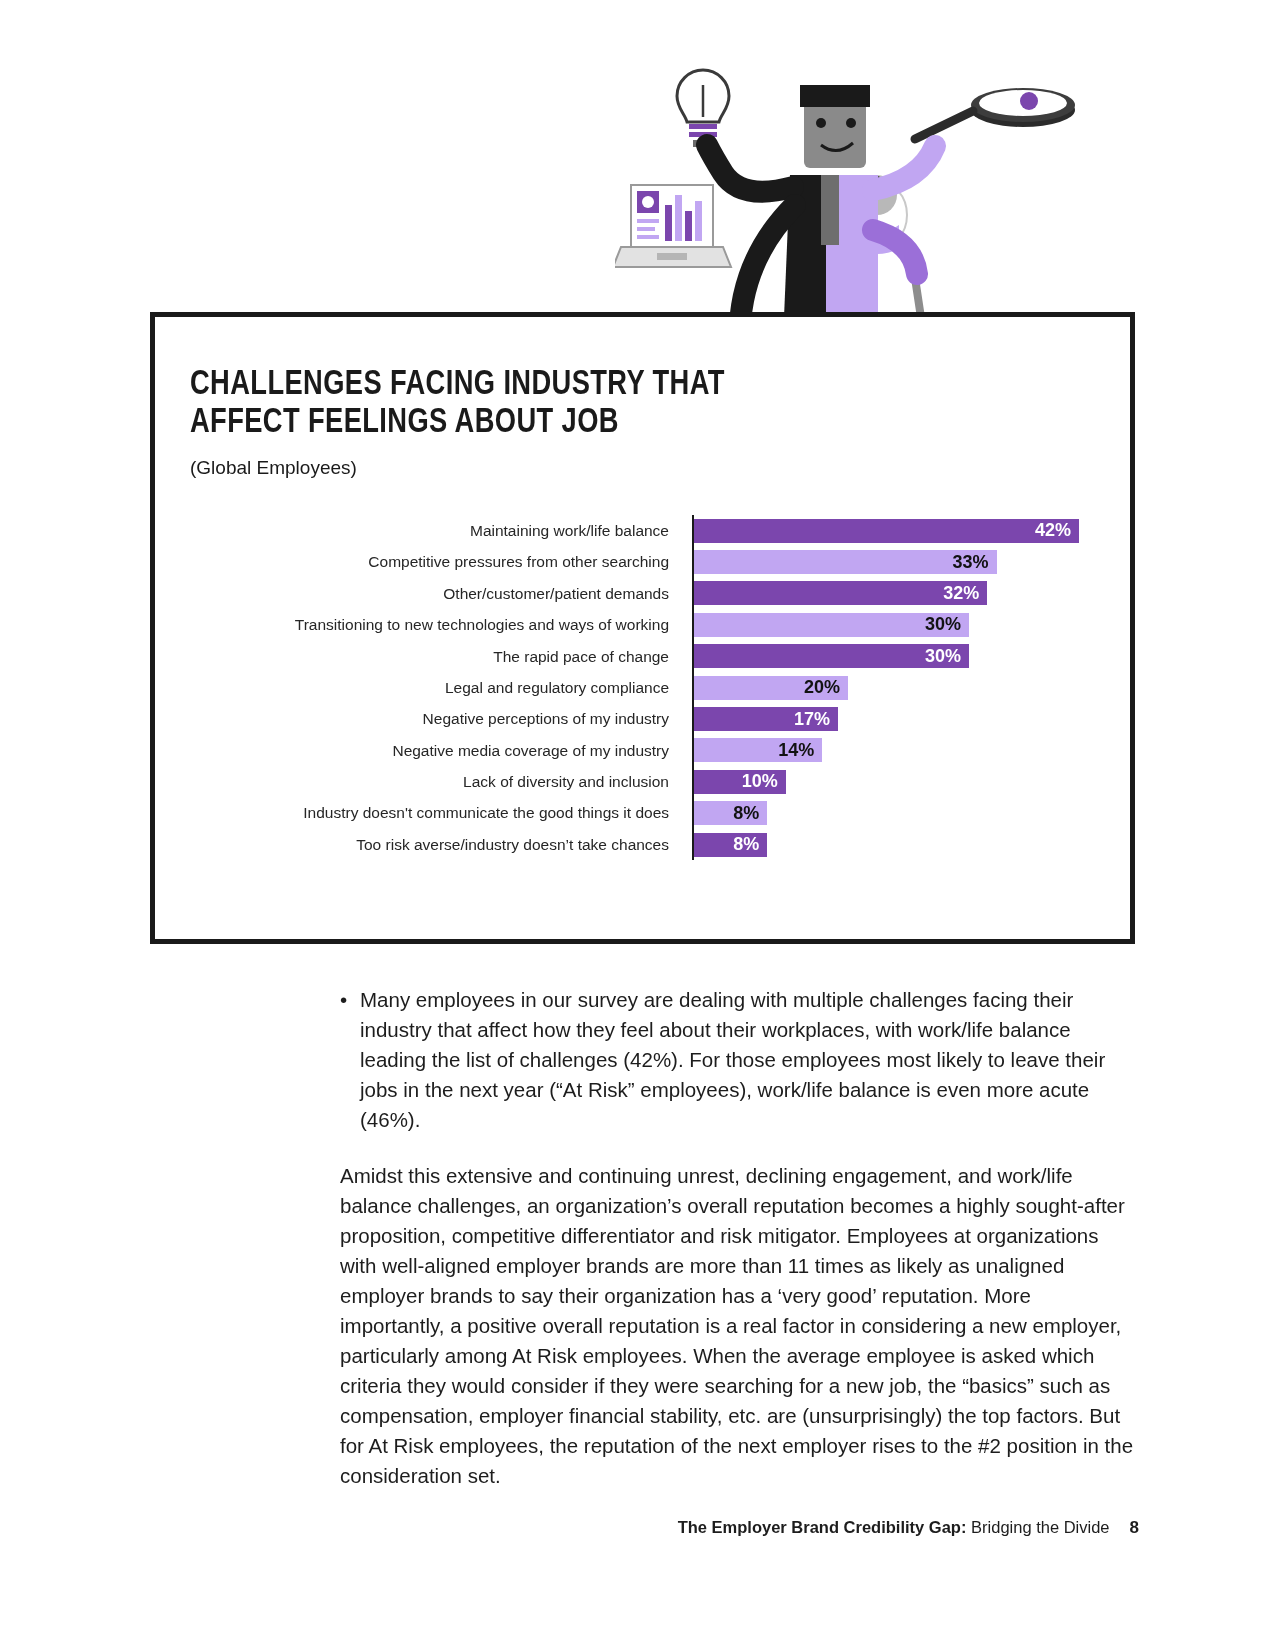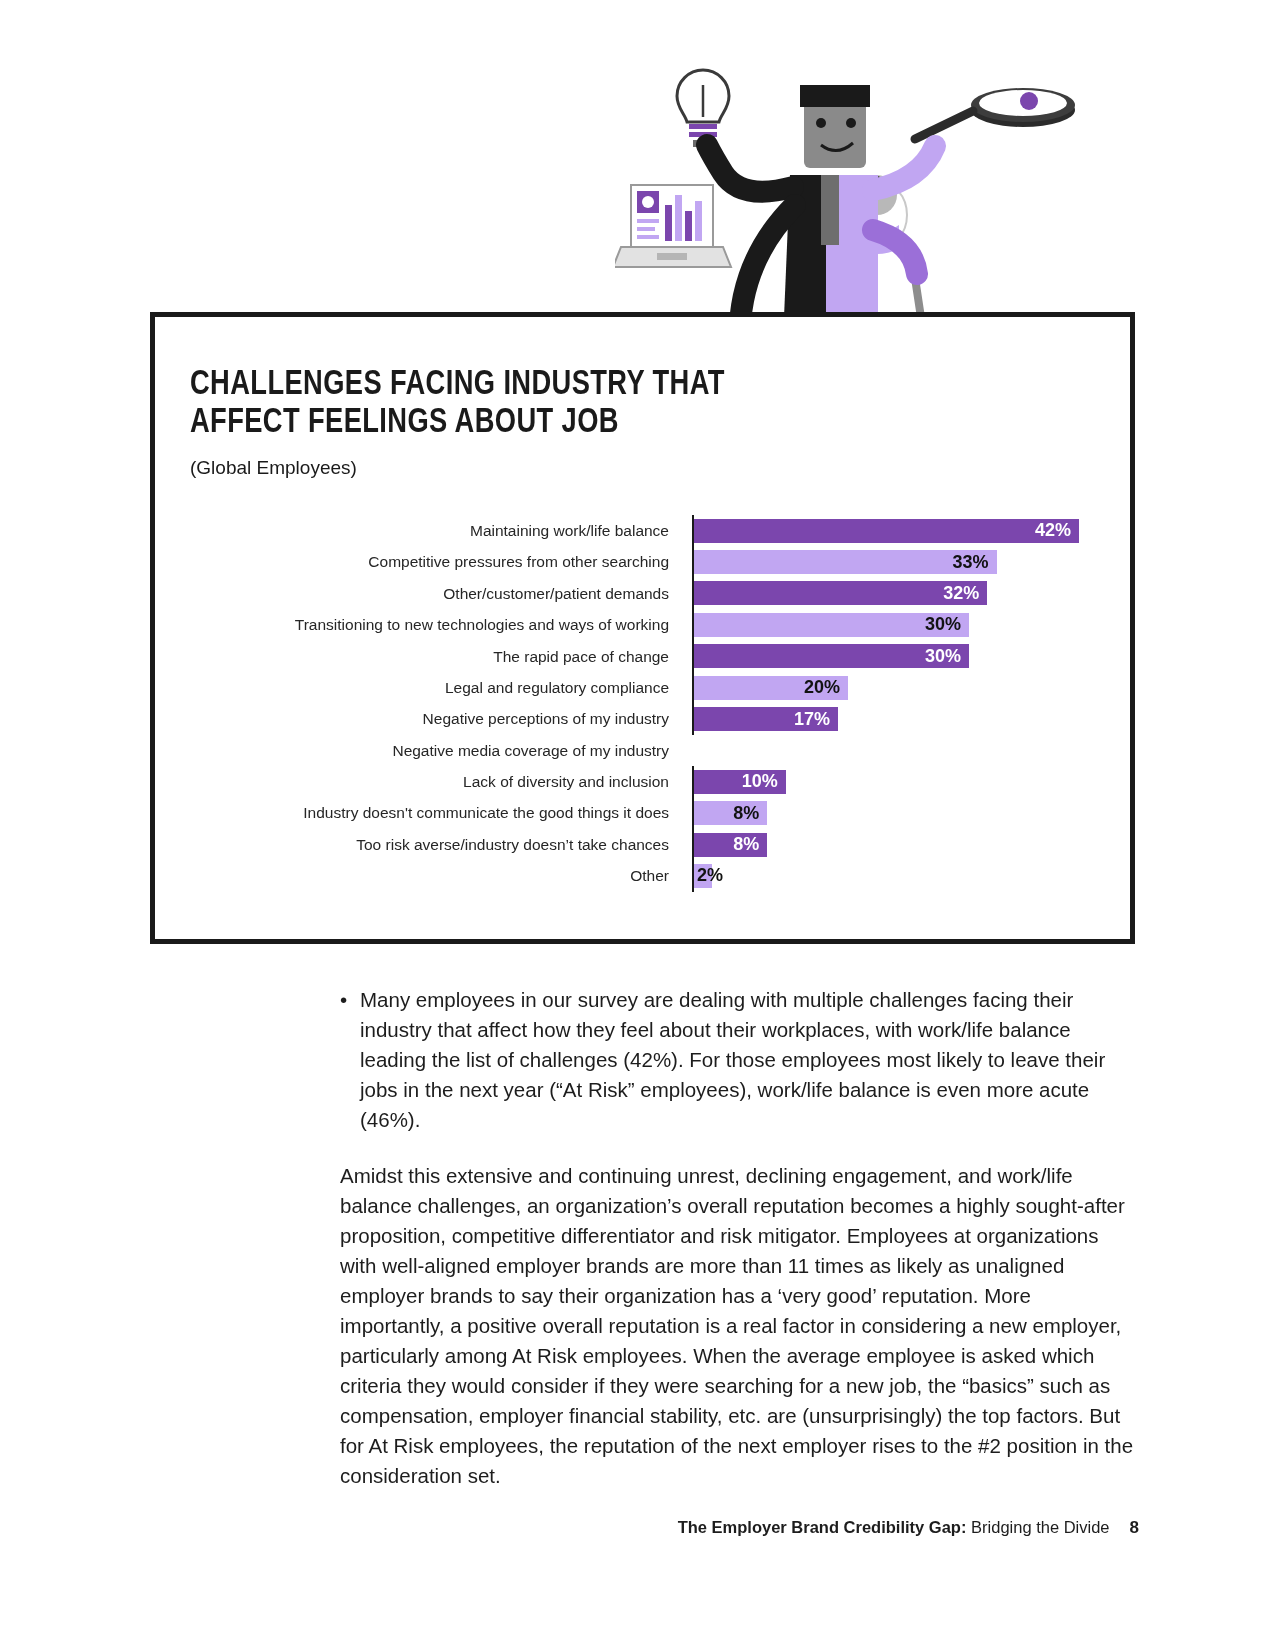--- a/index.html
+++ b/index.html
@@ -249,20 +249,26 @@
         <div class="bar-label">Negative perceptions of my industry</div>
         <div class="bar-track">
           <div class="axis-line"></div>
           <div class="bar dark" style="width: 144px;">
             <span class="bar-value">17%</span>
           </div>
         </div>
       </div>
       <div class="bar-row">
         <div class="bar-label">Negative media coverage of my industry</div>
+        <div class="bar-track">
+          <div class="axis-line"></div>
+          <div class="bar light" style="width: 128.333px;">
+            <span class="bar-value">14%</span>
+          </div>
+        </div>
       </div>
       <div class="bar-row">
         <div class="bar-label">Lack of diversity and inclusion</div>
         <div class="bar-track">
           <div class="axis-line"></div>
           <div class="bar dark" style="width: 91.6667px;">
             <span class="bar-value">10%</span>
           </div>
         </div>
       </div>
@@ -274,29 +280,20 @@
             <span class="bar-value">8%</span>
           </div>
         </div>
       </div>
       <div class="bar-row">
         <div class="bar-label">Too risk averse/industry doesn’t take chances</div>
         <div class="bar-track">
           <div class="axis-line"></div>
           <div class="bar dark" style="width: 73.3333px;">
             <span class="bar-value">8%</span>
-          </div>
-        </div>
-      </div>
-      <div class="bar-row">
-        <div class="bar-label">Other</div>
-        <div class="bar-track">
-          <div class="axis-line"></div>
-          <div class="bar light tiny" style="width: 18.3333px;">
-            <span class="bar-value">2%</span>
           </div>
         </div>
       </div>
     </div>
 </div>
 
 <div class="body-copy">
   <div class="bullet-block">
     <div class="bullet-dot">•</div>
     <div class="bullet-text">Many employees in our survey are dealing with multiple challenges facing their industry that affect how they feel about their workplaces, with work/life balance leading the list of challenges (42%). For those employees most likely to leave their jobs in the next year (“At Risk” employees), work/life balance is even more acute (46%).</div>

